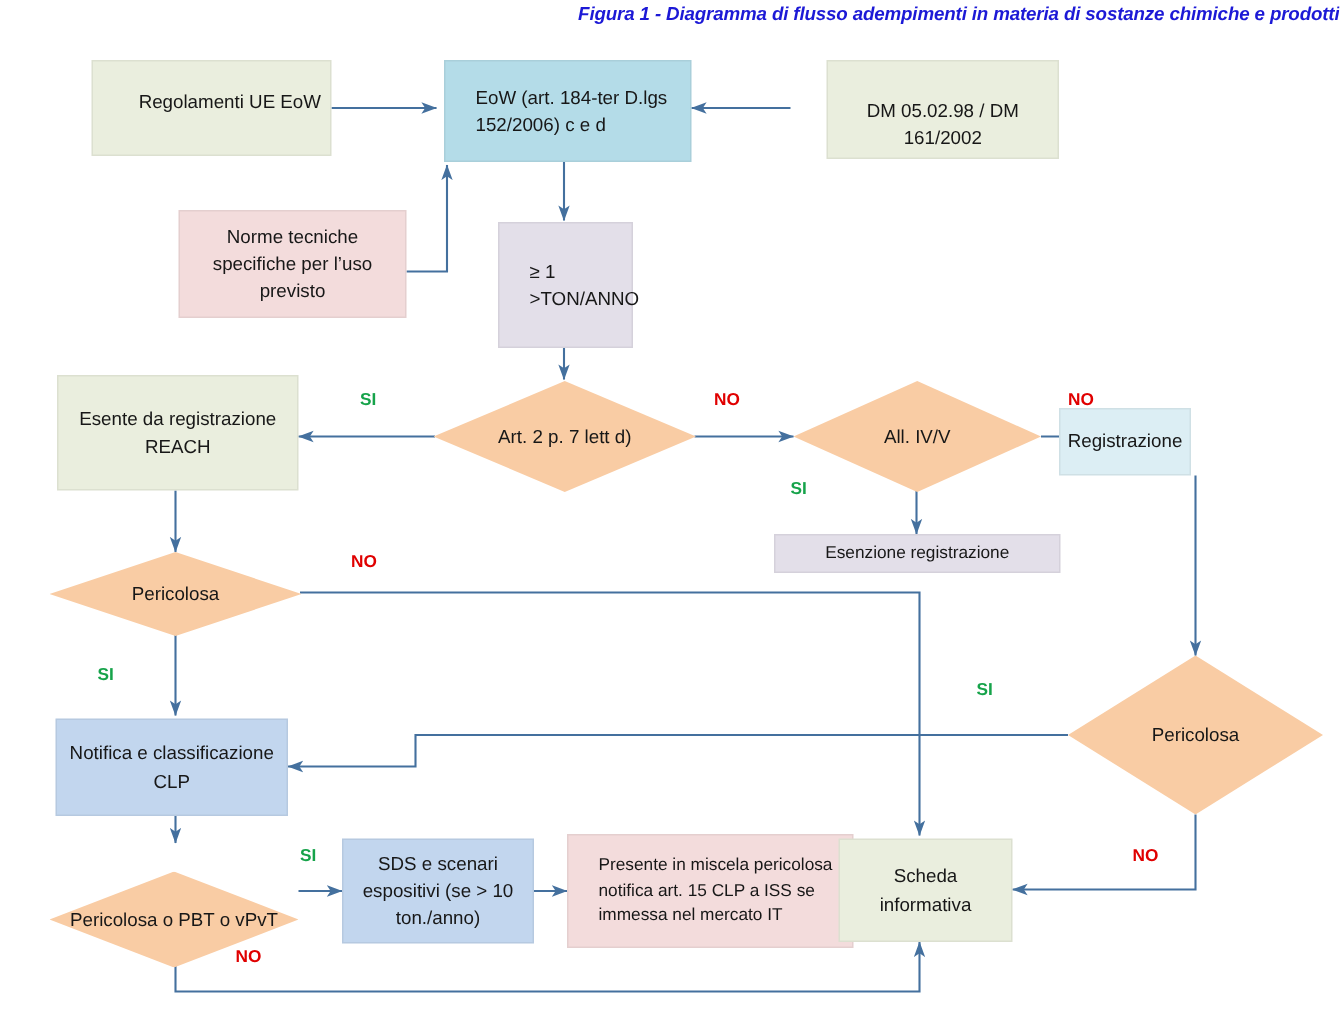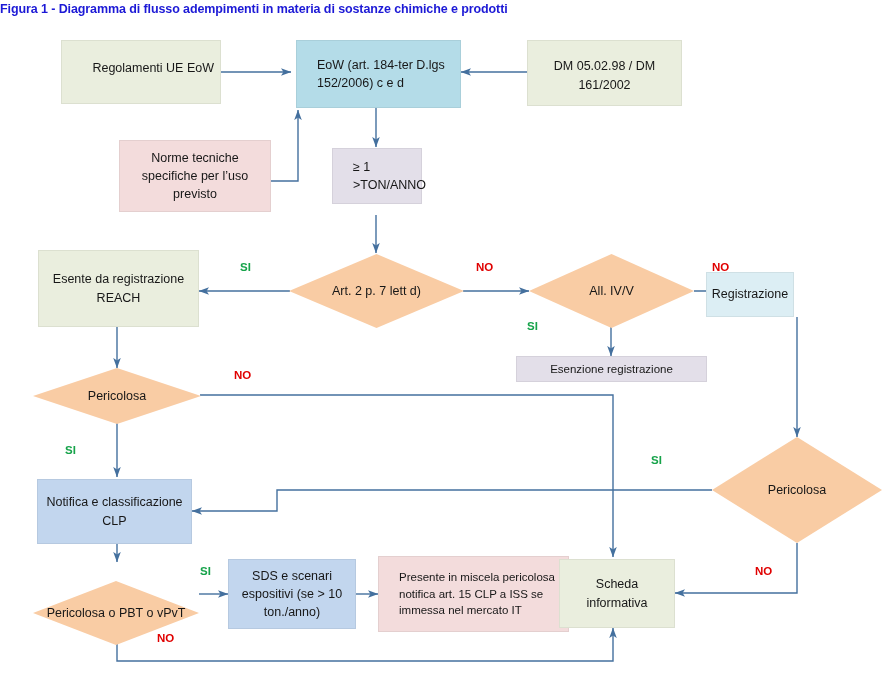--- a/index.html
+++ b/index.html
@@ -15,27 +15,28 @@
     position: relative;
     width: 893px;
     height: 675px;
     background: #ffffff;
     overflow: hidden;
   }
   .title {
     position: absolute;
     left: 0;
     top: 2px;
-    width: 810px;
-    text-align: left;
+    width: 893px;
+    text-align: right;
     font-size: 12.5px;
     font-weight: bold;
     color: #1c19d6;
     letter-spacing: -0.1px;
     white-space: nowrap;
+    font-style: italic;
   }
   
   .node {
     position: absolute;
     box-sizing: border-box;
     display: flex;
     align-items: center;
     justify-content: center;
     text-align: center;
     color: #171717;
@@ -53,22 +54,23 @@
   .c-orange { background: #f9cca4; }
 
   .align-topleft {
     align-items: flex-start;
     justify-content: flex-end;
     text-align: left;
     padding-top: 18px;
     padding-left: 10px;
   }
   .align-topcenter {
-    align-items: center;
+    align-items: flex-end;
     padding-top: 9px;
+    margin-left: 24px;
   }
   .align-left {
     justify-content: flex-start;
     text-align: left;
     padding-left: 20px;
   }
 
   
   .diamond {
     -webkit-clip-path: polygon(50% 0%, 100% 50%, 50% 100%, 0% 50%);
@@ -157,21 +159,21 @@
   </div>
 
   <div class="node box c-green align-topcenter" style="left:527px; top:40px; width:155px; height:66px;">
     <span>DM 05.02.98 / DM 161/2002</span>
   </div>
 
   <div class="node box c-pink" style="left:119px; top:140px; width:152px; height:72px;">
     <span>Norme tecniche specifiche per l’uso previsto</span>
   </div>
 
-  <div class="node box c-purple align-left" style="left:332px; top:148px; width:90px; height:56px;">
+  <div class="node box c-purple align-left" style="left:332px; top:148px; width:90px; height:84px;">
     <span>≥ 1 &gt;TON/ANNO</span>
   </div>
 
   <div class="node box c-green" style="left:38px; top:250px; width:161px; height:77px;">
     <span>Esente da registrazione REACH</span>
   </div>
 
   <div class="node diamond c-orange" style="left:289px; top:254px; width:175px; height:74px;">
     <span>Art. 2 p. 7 lett d)</span>
   </div>

